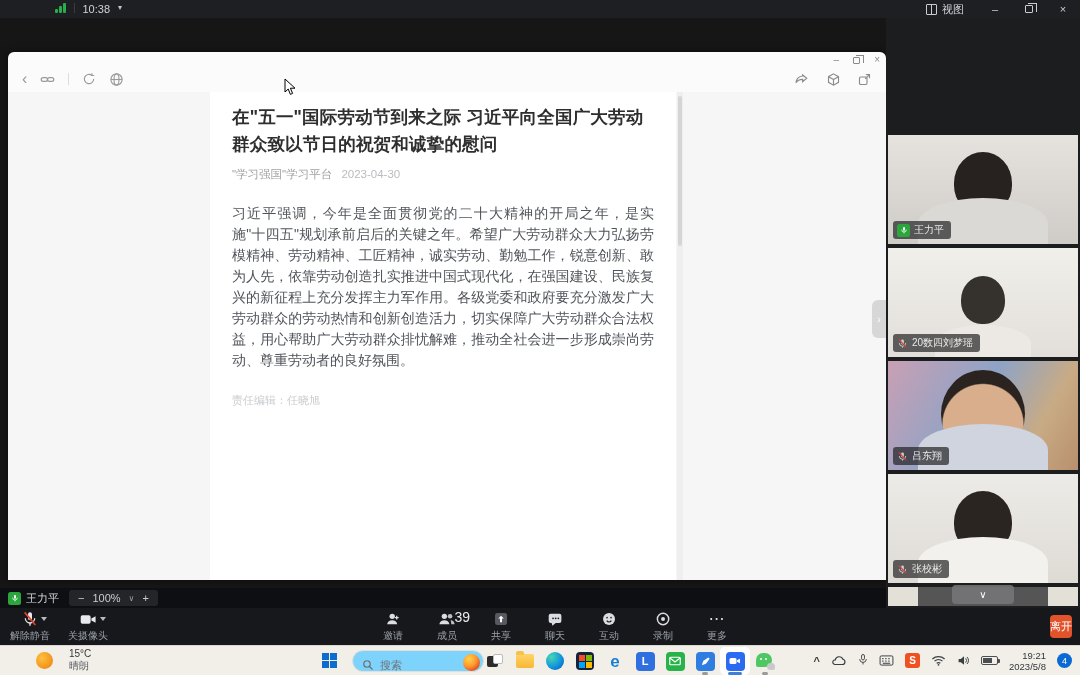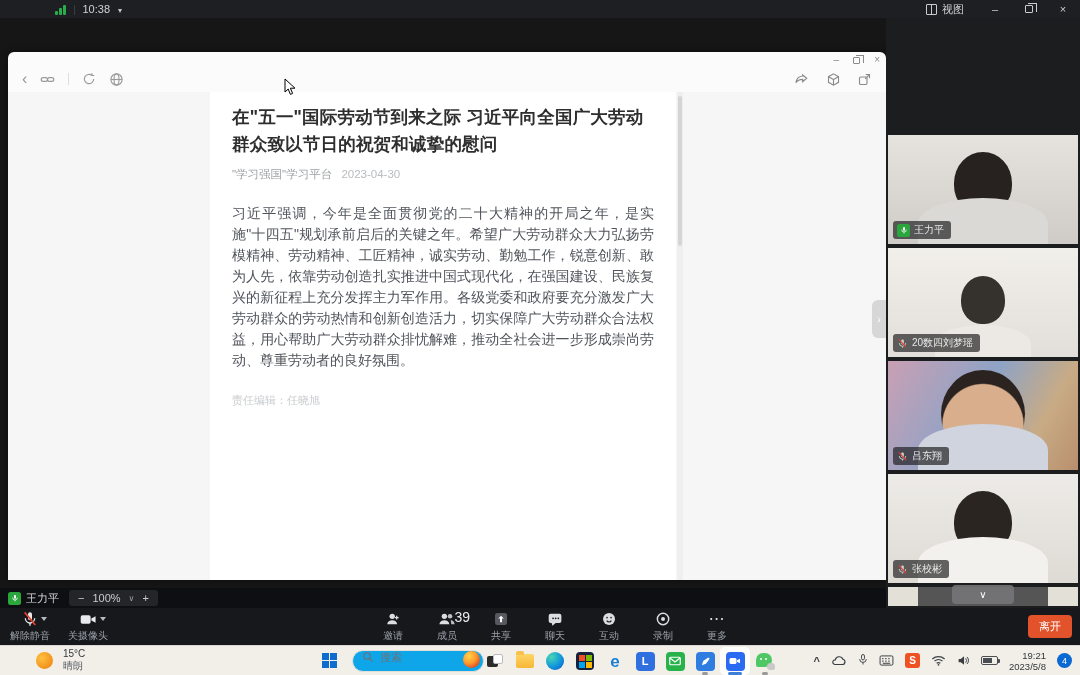--- a/index.html
+++ b/index.html
@@ -3,21 +3,21 @@
 <meta charset="utf-8">
 <style>
   * { margin:0; padding:0; box-sizing:border-box; }
   html,body { width:1080px; height:675px; overflow:hidden; background:#000; }
   body { font-family:"Liberation Sans","DejaVu Sans",sans-serif; }
   #root { position:relative; width:1080px; height:675px; background:#141414; }
 
   
   #titlebar { position:absolute; left:0; top:0; width:1080px; height:18px; background:#1d1f23;
     display:flex; align-items:center; color:#cfd2d6; font-size:11px; }
-  .tb-left { display:flex; align-items:flex-end; gap:8px; padding-left:55px; }
+  .tb-left { display:flex; align-items:flex-start; gap:8px; padding-left:55px; }
   .sigbars { display:flex; align-items:flex-end; gap:1.5px; height:10px; }
   .sigbars i { width:2.5px; background:#27ae4b; border-radius:1px; display:block; }
   .sigbars i:nth-child(1){height:4px;} .sigbars i:nth-child(2){height:7px;} .sigbars i:nth-child(3){height:10px;}
   .tb-div { width:1px; height:10px; background:#3a3d42; }
   .caret { font-size:8px; color:#c2c5c9; }
   .tb-right { margin-left:auto; display:flex; align-items:center; gap:0; }
   .view-btn { display:flex; align-items:center; gap:5px; padding:0 14px; height:18px; }
   .grid-ico { width:11px; height:11px; border:1px solid #c9ccd0; border-radius:1px; position:relative; }
   .grid-ico::before { content:""; position:absolute; left:4px; top:0; bottom:0; width:1px; background:#c9ccd0; }
   .winbtn { width:34px; height:18px; display:flex; align-items:center; justify-content:center; color:#c9ccd0; font-size:11px; }
@@ -93,33 +93,33 @@
   .tool-item { display:flex; flex-direction:column; align-items:center; justify-content:center; gap:1px; width:52px; height:37px; }
   .tool-item .lbl { font-size:10px; color:#9aa0a8; white-space:nowrap; }
   .tool-item .ico { height:17px; display:flex; align-items:center; justify-content:center; position:relative; }
   .left-group { display:flex; padding-left:4px; gap:6px; }
   .dd-caret { position:absolute; right:-9px; top:6px; width:0; height:0; border-left:3.5px solid transparent;
     border-right:3.5px solid transparent; border-top:4px solid #b7bbc0; }
   .center-group { position:absolute; left:50%; top:0; transform:translateX(-46%); display:flex; gap:2px; }
   .badge39 { position:absolute; right:-14px; top:-2px; font-size:14px; color:#e8eaec; }
   .more-dots { font-size:16px; color:#dadde1; letter-spacing:1px; line-height:10px; }
   #leave-btn { position:absolute; right:8px; top:7px; background:#e2532c; color:#fff; font-size:11px;
-    border:none; border-radius:4px; padding:4px 11px; }
+    border:none; border-radius:4px; padding:4px 0; }
 
   
   #taskbar { position:absolute; left:0; top:645px; width:1080px; height:30px; background:#f2efe9; border-top:1px solid #dbd8d1; }
-  .weather { position:absolute; left:36px; top:2px; display:flex; align-items:center; gap:10px; }
+  .weather { position:absolute; left:36px; top:2px; display:flex; align-items:center; gap:16px; }
   .sun { width:17px; height:17px; border-radius:50%; background:radial-gradient(circle at 35% 35%, #ffc13f, #f08a16 80%); }
   .wtxt { display:flex; flex-direction:column; line-height:12px; }
   .wtemp { font-size:10px; color:#33373b; } .wdesc { font-size:10px; color:#5a5e63; }
   .winlogo { position:absolute; left:322px; top:7px; width:15px; height:15px; display:grid;
     grid-template-columns:7px 7px; grid-template-rows:7px 7px; gap:1px; }
   .winlogo i { background:#0f6ccf; display:block; }
-  .searchpill { position:absolute; left:352px; top:4px; width:132px; height:22px; background:#0ea5e9;
-    border:1px solid #e2dfd8; border-radius:11px; display:flex; align-items:flex-start; padding:0 3px 0 9px; }
+  .searchpill { position:absolute; left:352px; top:4px; width:132px; height:22px; background:#7dd3fc;
+    border:1px solid #e2dfd8; border-radius:11px; display:flex; align-items:flex-end; padding:0 3px 0 9px; }
   .searchpill input { border:none; outline:none; width:78px; font-size:11px; color:#444; background:transparent; }
   .searchpill input::placeholder { color:#6e7277; }
   .ffx { margin-left:auto; width:17px; height:17px; border-radius:50%;
     background:radial-gradient(circle at 35% 30%, #ffd24a, #ff9a2e 45%, #e34a21 78%, #b5341f); }
   .dock { position:absolute; left:480px; top:1px; display:flex; }
   .dock-item { width:30px; height:28px; display:flex; align-items:center; justify-content:center; position:relative; }
   .dock-item.active { background:rgba(255,255,255,.9); border-radius:5px; }
   .run-dash { position:absolute; bottom:0px; left:50%; transform:translateX(-50%); width:6px; height:3px; border-radius:2px; background:#9a9a9a; }
   .dock-item.active .run-dash { width:14px; background:#3e7fd8; }
   .ic-sq { width:19px; height:19px; border-radius:4px; display:flex; align-items:center; justify-content:center; color:#fff; font-size:11px; font-weight:700; }

